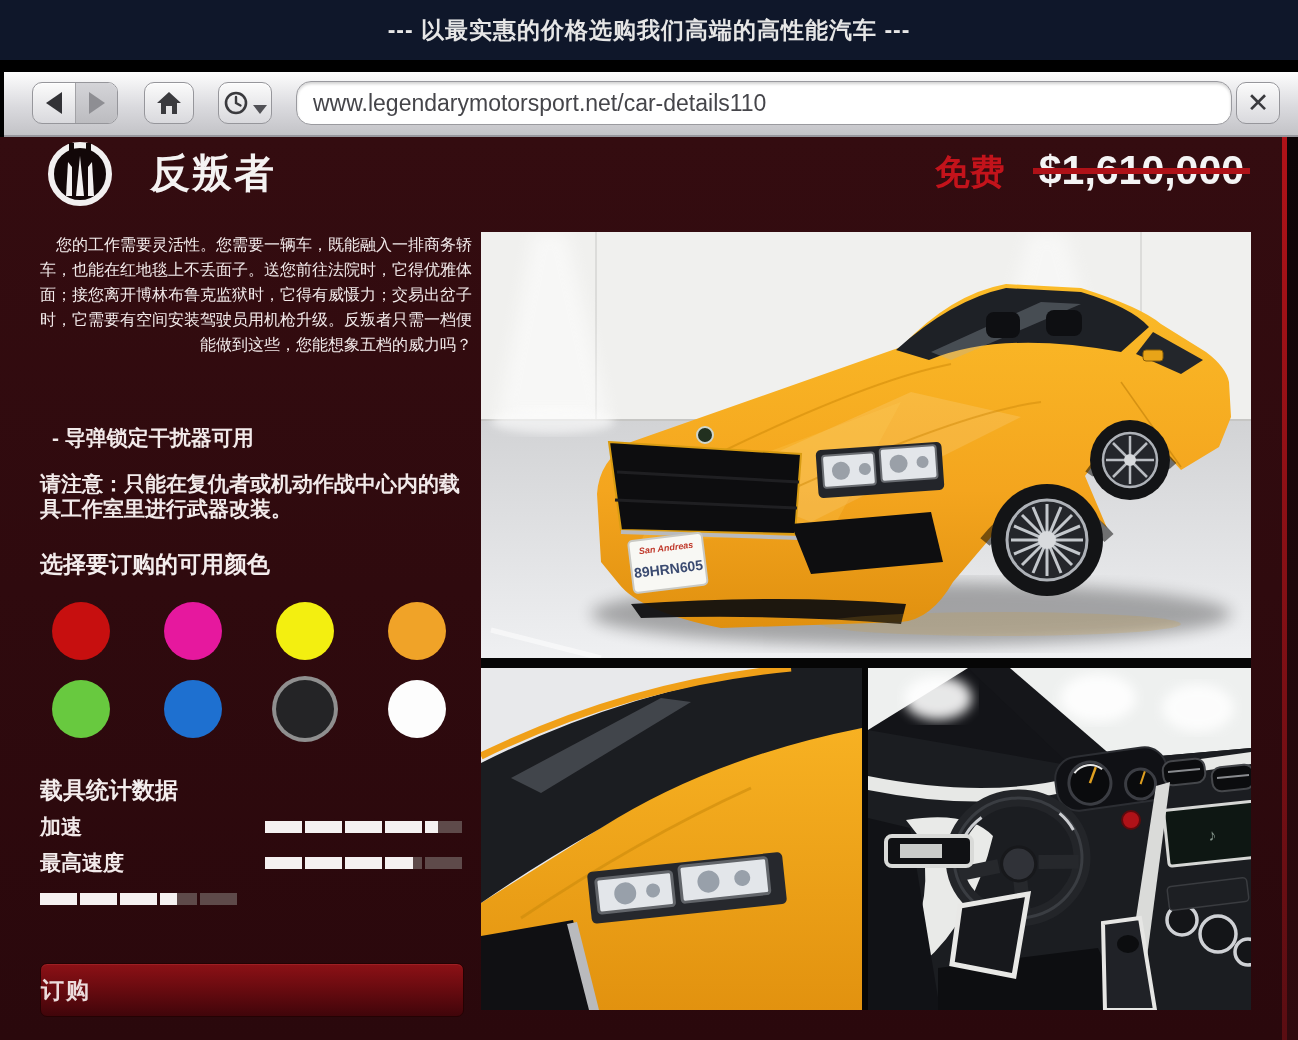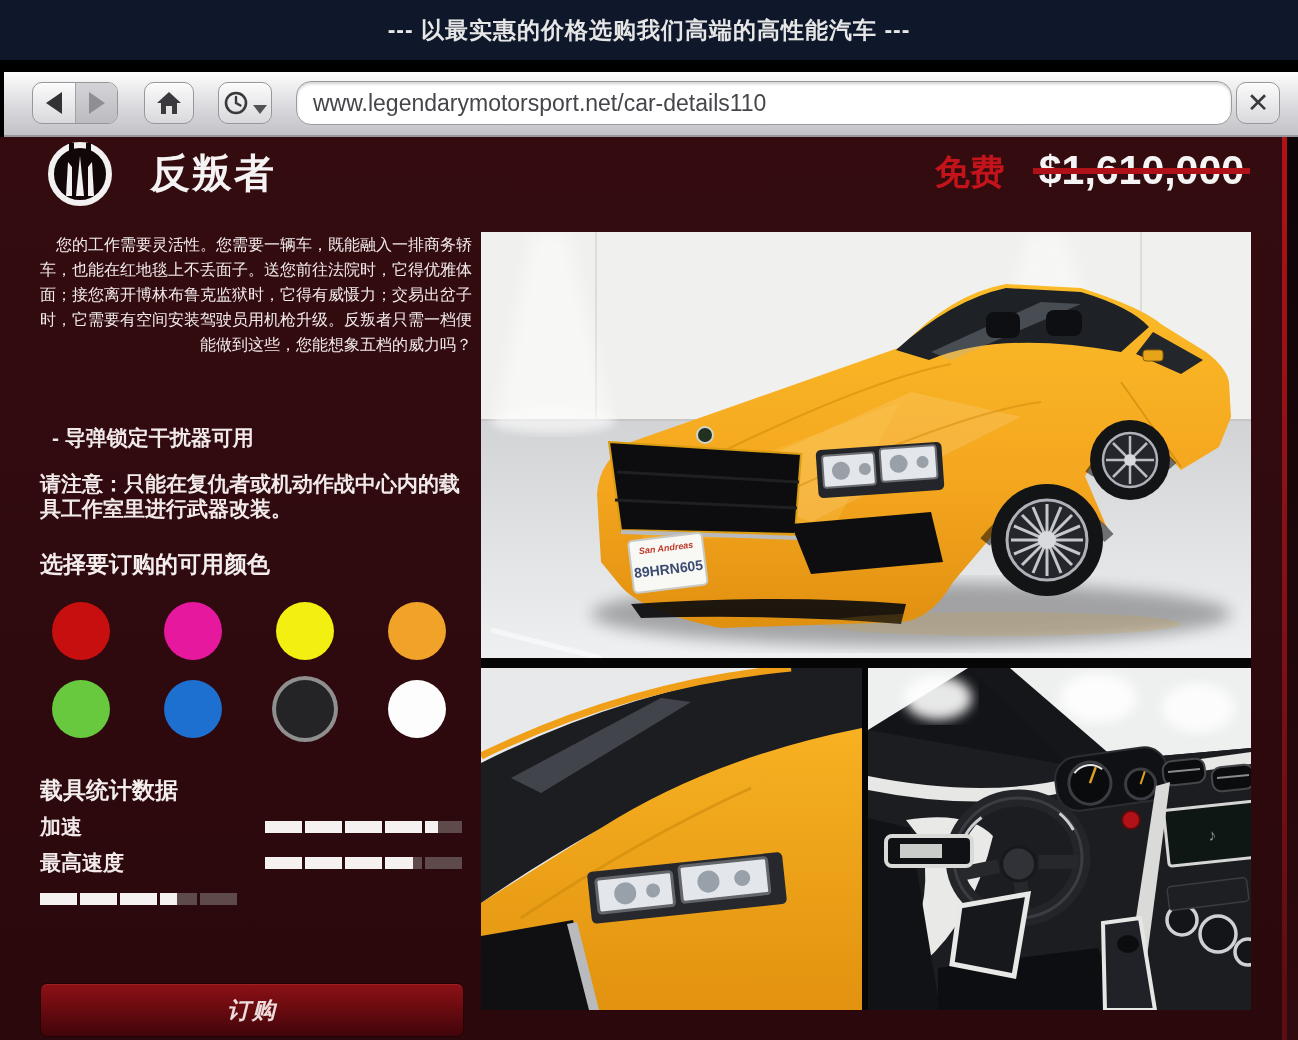--- a/index.html
+++ b/index.html
@@ -65,24 +65,24 @@
   .swatch{width:58px;height:58px;border-radius:50%;}
   .swatch.selected{box-shadow:0 0 0 4px #8f8f8f;}
 
   .stats{position:absolute;left:40px;top:672px;width:425px;}
   .stat-row{display:flex;align-items:center;height:36px;}
   .stat-label{width:225px;font-size:21px;font-weight:700;color:#f2eaea;}
   .stat-bar{display:flex;gap:3px;width:197px;height:12px;}
   .stat-seg{width:37px;height:12px;background:#5e4a4a;overflow:hidden;}
   .stat-fill{height:100%;background:#f5f1f1;}
 
-  .order-btn{position:absolute;left:40px;top:846px;width:424px;height:54px;border-radius:7px;
+  .order-btn{position:absolute;left:40px;top:826px;width:424px;height:54px;border-radius:7px;
              background:linear-gradient(#8d1116,#6b0b10 45%,#40050a);border:1px solid #240203;
-             display:flex;align-items:center;justify-content:center;cursor:pointer;
-             box-shadow:0 1px 0 rgba(255,120,120,.15) inset;font-style:italic;}
+             display:flex;align-items:center;justify-content:flex-start;cursor:pointer;
+             box-shadow:0 1px 0 rgba(255,120,120,.15) inset;}
   .order-btn span{font-size:23px;font-weight:700;color:#ecdcdc;letter-spacing:2px;}
 
   .images{position:absolute;left:481px;top:95px;width:770px;height:778px;background:#060606;}
   .img-main{position:absolute;left:0;top:0;}
   .img-small-left{position:absolute;left:0;top:436px;}
   .img-small-right{position:absolute;left:387px;top:436px;}
 </style>
 </head>
 <body>
 

